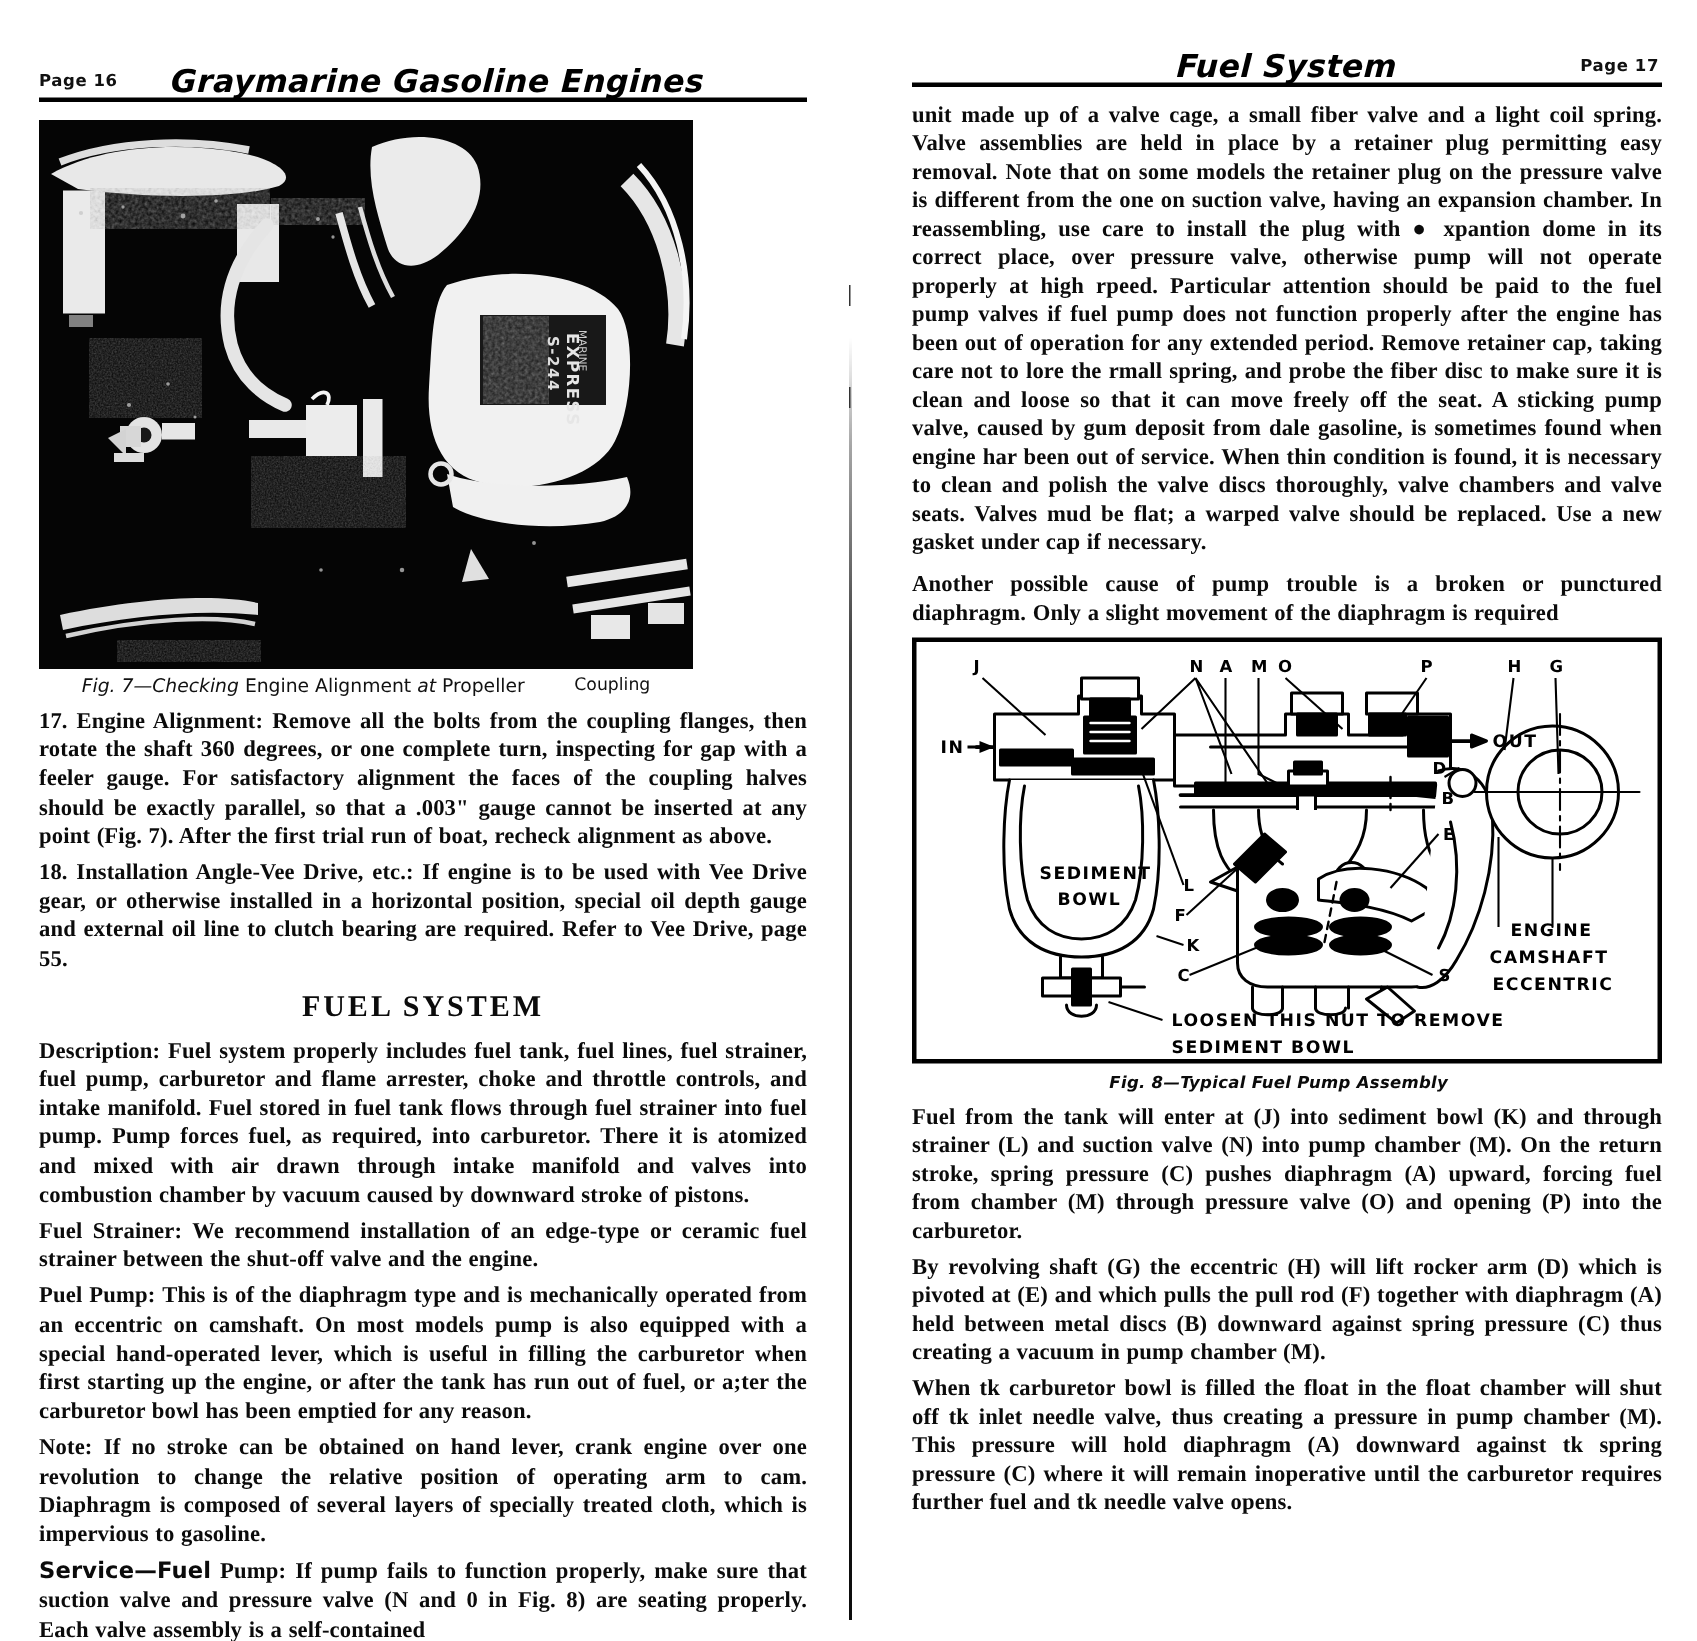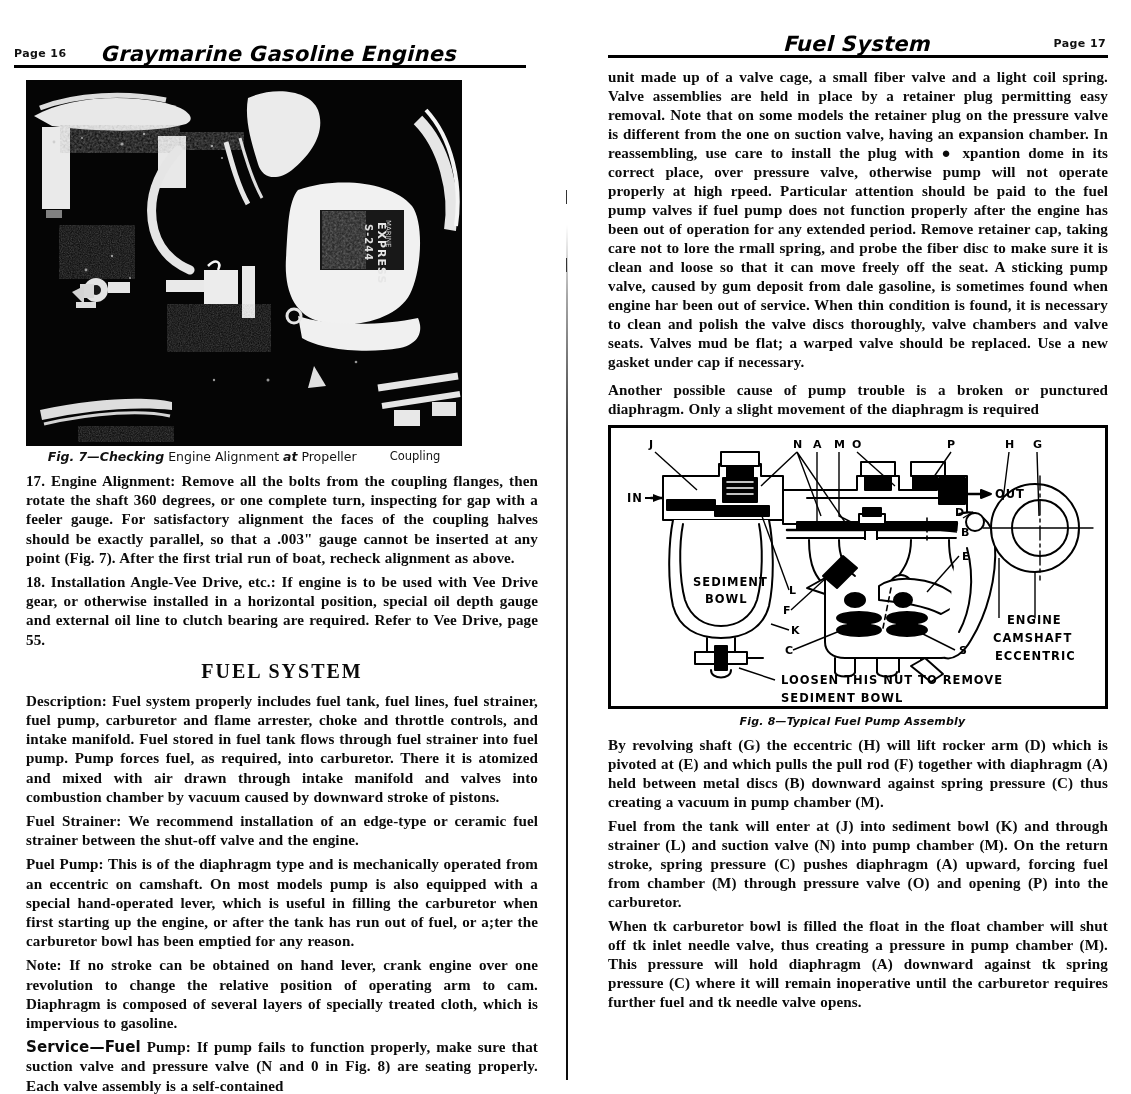--- a/index.html
+++ b/index.html
@@ -36,21 +36,21 @@
   
   .page{position:absolute;top:0;height:1094px;}
   .page-left{left:0;width:560px;}
   .page-right{left:574px;width:557px;}
 
   
   .hdr{position:relative;height:40px;}
   .hdr-rule{
     position:absolute;left:0;right:0;bottom:0;height:3px;background:#000;
   }
-  .page-left .hdr{margin:28px 26px 0 14px;width:512px;}
+  .page-left .hdr{margin:28px 26px 0 26px;width:512px;}
   .page-right .hdr{margin:18px 18px 0 34px;width:500px;}
 
   .folio{
     position:absolute;bottom:8px;
     font-family:"DejaVu Sans", sans-serif;
     font-weight:700;font-size:11px;letter-spacing:0.4px;color:#111;
   }
   .folio-left{left:0;}
   .folio-right{right:2px;}
 
@@ -70,21 +70,21 @@
     width:436px;height:366px;position:relative;overflow:hidden;
     background:#070707;
   }
   .photo svg{display:block;width:100%;height:100%;}
 
   .fig-caption{
     text-align:center;margin-top:3px;
     font-family:"DejaVu Sans", sans-serif;
     font-size:12.5px;color:#111;
   }
-  .fig-caption .b{font-weight:700;font-style:italic;}
+  .fig-caption .b{font-weight:400;font-style:italic;}
   .fig-caption .sup{font-size:11.5px;vertical-align:1px;margin-left:33px;}
 
   
   .col{margin:0 26px;width:512px;}
   .page-right .col{margin:0 18px 0 34px;width:500px;}
 
   p.body{
     margin:0 0 5px 0;
     font-size:15.1px;
     line-height:19.2px;
@@ -456,19 +456,19 @@
 
           <text x="170" y="256">LOOSEN  THIS  NUT  TO  REMOVE</text>
           <text x="170" y="274">SEDIMENT   BOWL</text>
         </g>
       </svg>
     </div>
 
     <div class="fig8-cap">Fig. 8—Typical Fuel Pump Assembly</div>
 
     <div class="col">
+      <p class="body mix tight">Fuel from the tank will enter at (J) into sediment bowl (K) and through strainer (L) and suction valve (N) into pump chamber (M). On the return stroke, spring pressure (C) pushes diaphragm (A) upward, forcing fuel from chamber (M) through pressure valve (O) and opening (P) into the carburetor.</p>
       <p class="body mix tight">By revolving shaft (G) the eccentric (H) will lift rocker arm (D) which is pivoted at (E) and which pulls the pull rod (F) together with diaphragm (A) held between metal discs (B) downward against spring pressure (C) thus creating a vacuum in pump chamber (M).</p>
-      <p class="body mix tight">Fuel from the tank will enter at (J) into sediment bowl (K) and through strainer (L) and suction valve (N) into pump chamber (M). On the return stroke, spring pressure (C) pushes diaphragm (A) upward, forcing fuel from chamber (M) through pressure valve (O) and opening (P) into the carburetor.</p>
       <p class="body mix tight" style="font-weight:600;">When tk carburetor bowl is filled the float in the float chamber will shut off tk inlet needle valve, thus creating a pressure in pump chamber (M). This pressure will hold diaphragm (A) downward against tk spring pressure (C) where it will remain inoperative until the carburetor requires further fuel and tk needle valve opens.</p>
     </div>
 
   </div>
 </div>
 
 </body></html>

